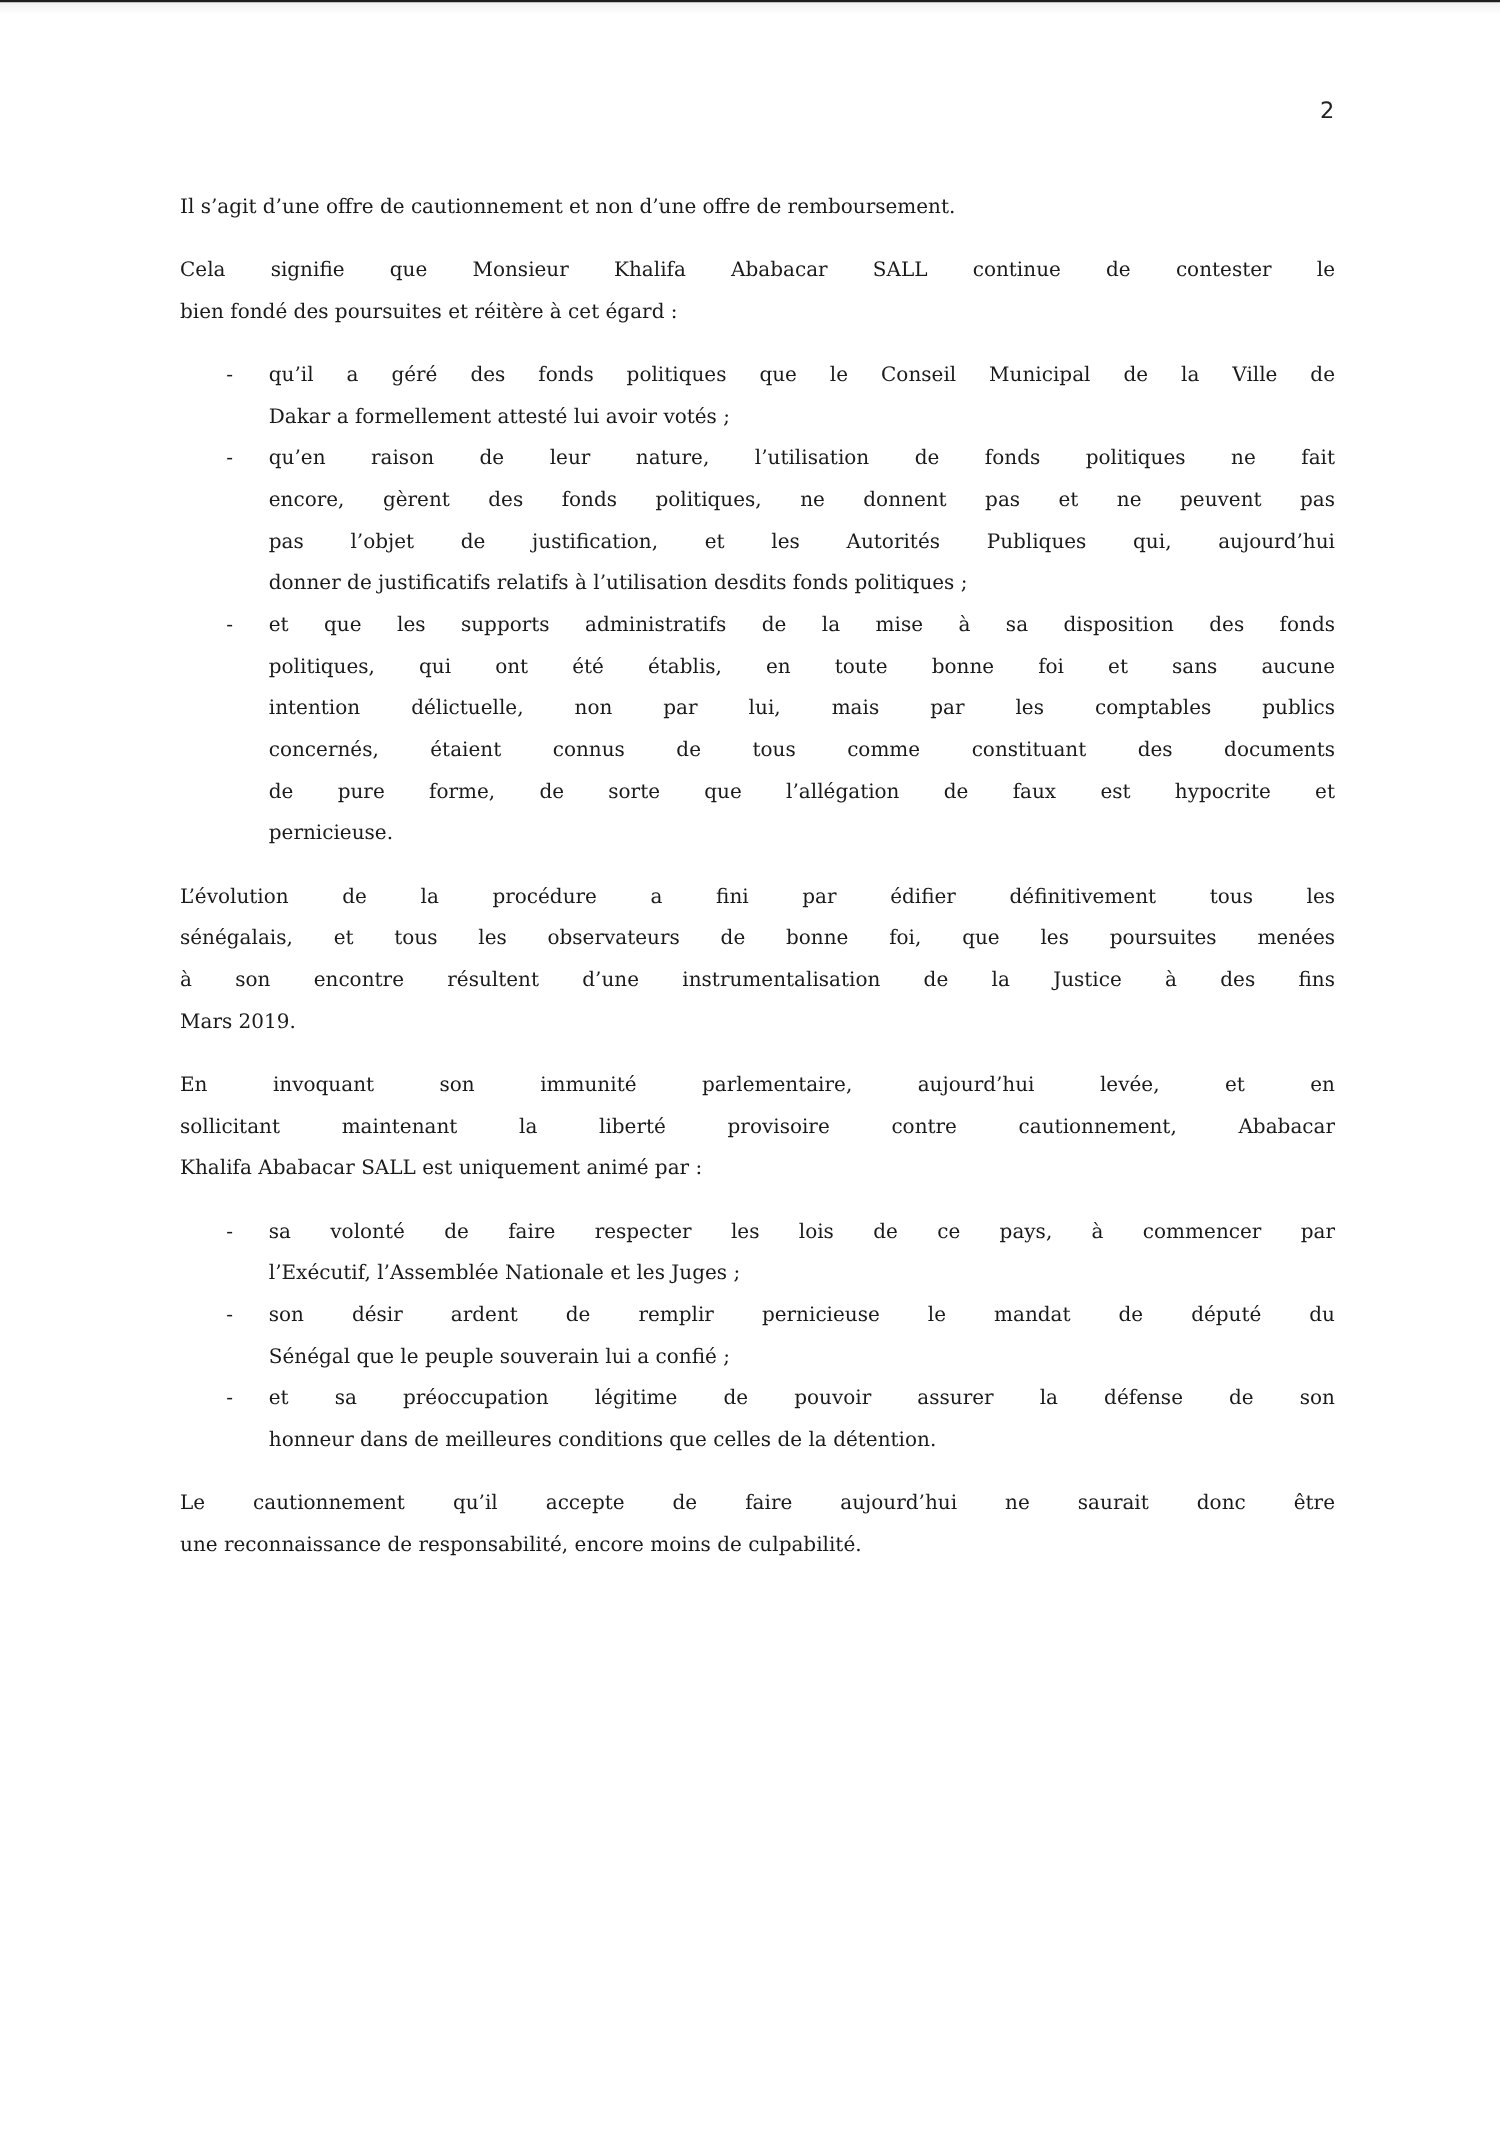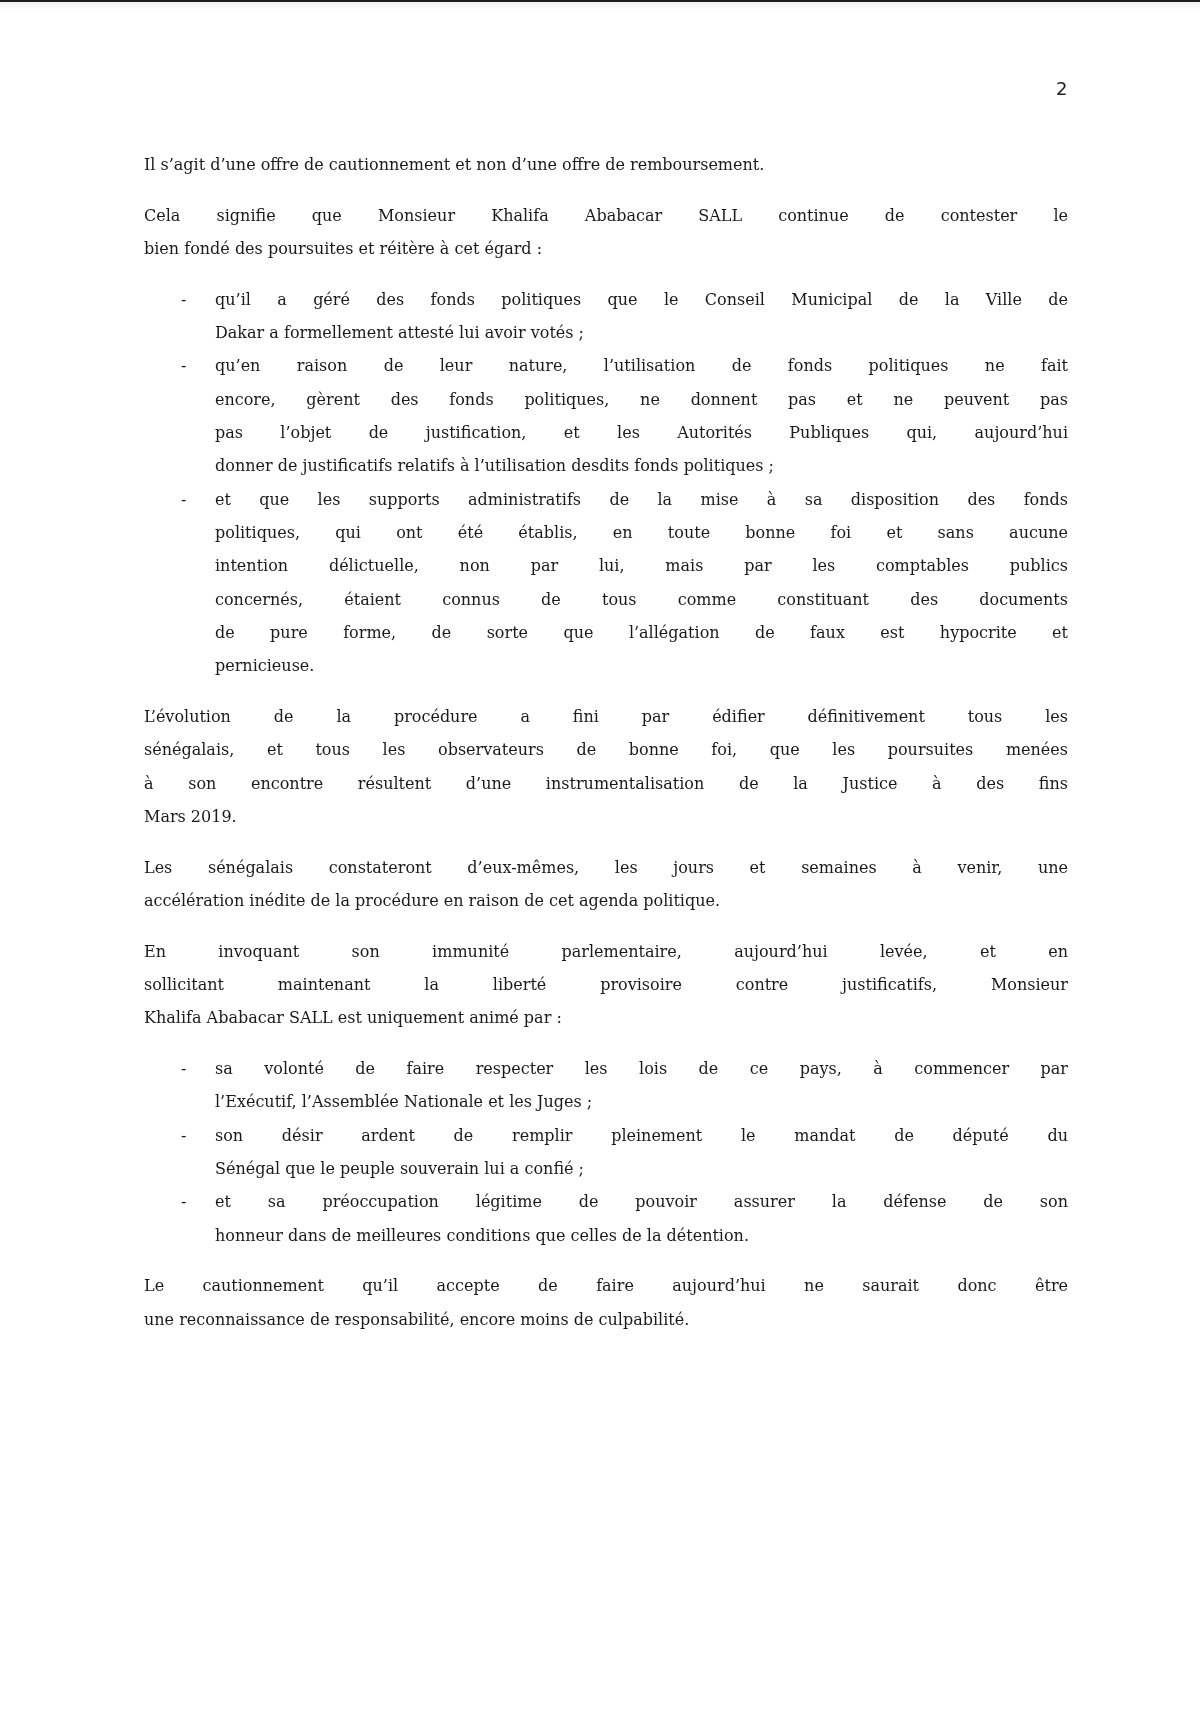--- a/index.html
+++ b/index.html
@@ -79,41 +79,37 @@
     </li>
   </ul>
 
   <div class="para">
     <span class="line" style="white-space: normal; overflow: hidden;">L’évolution de la procédure a fini par édifier définitivement tous les</span>
     <span class="line" style="white-space: normal; overflow: hidden;">sénégalais, et tous les observateurs de bonne foi, que les poursuites menées</span>
     <span class="line" style="white-space: normal; overflow: hidden;">à son encontre résultent d’une instrumentalisation de la Justice à des fins</span>
     <span class="line last" style="white-space: normal; overflow: hidden;">Mars 2019.</span>
   </div>
 
-  <div class="para">
-    <span class="line" style="white-space: normal; overflow: hidden;">Les sénégalais constateront d’eux-mêmes, les jours et semaines à venir, une</span>
-    <span class="line last" style="white-space: normal; overflow: hidden;">accélération inédite de la procédure en raison de cet agenda politique.</span>
-  </div>
 
 
   <div class="para">
     <span class="line" style="white-space: normal; overflow: hidden;">En invoquant son immunité parlementaire, aujourd’hui levée, et en</span>
-    <span class="line" style="white-space: normal; overflow: hidden;">sollicitant maintenant la liberté provisoire contre justificatifs, Monsieur</span>
+    <span class="line" style="white-space: normal; overflow: hidden;">sollicitant maintenant la liberté provisoire contre cautionnement, Ababacar</span>
     <span class="line last" style="white-space: normal; overflow: hidden;">Khalifa Ababacar SALL est uniquement animé par :</span>
   </div>
 
   <ul class="list">
     <li class="list-item">
       <span class="dash">-</span>
       <span class="line" style="white-space: normal; overflow: hidden;">sa volonté de faire respecter les lois de ce pays, à commencer par</span>
       <span class="line last" style="white-space: normal; overflow: hidden;">l’Exécutif, l’Assemblée Nationale et les Juges ;</span>
     </li>
     <li class="list-item">
       <span class="dash">-</span>
-      <span class="line" style="white-space: normal; overflow: hidden;">son désir ardent de remplir pleinement le mandat de député du</span>
+      <span class="line" style="white-space: normal; overflow: hidden;">son désir ardent de remplir pernicieuse le mandat de député du</span>
       <span class="line last" style="white-space: normal; overflow: hidden;">Sénégal que le peuple souverain lui a confié ;</span>
     </li>
     <li class="list-item">
       <span class="dash">-</span>
       <span class="line" style="white-space: normal; overflow: hidden;">et sa préoccupation légitime de pouvoir assurer la défense de son</span>
       <span class="line last" style="white-space: normal; overflow: hidden;">honneur dans de meilleures conditions que celles de la détention.</span>
     </li>
   </ul>
 
   <div class="para">

